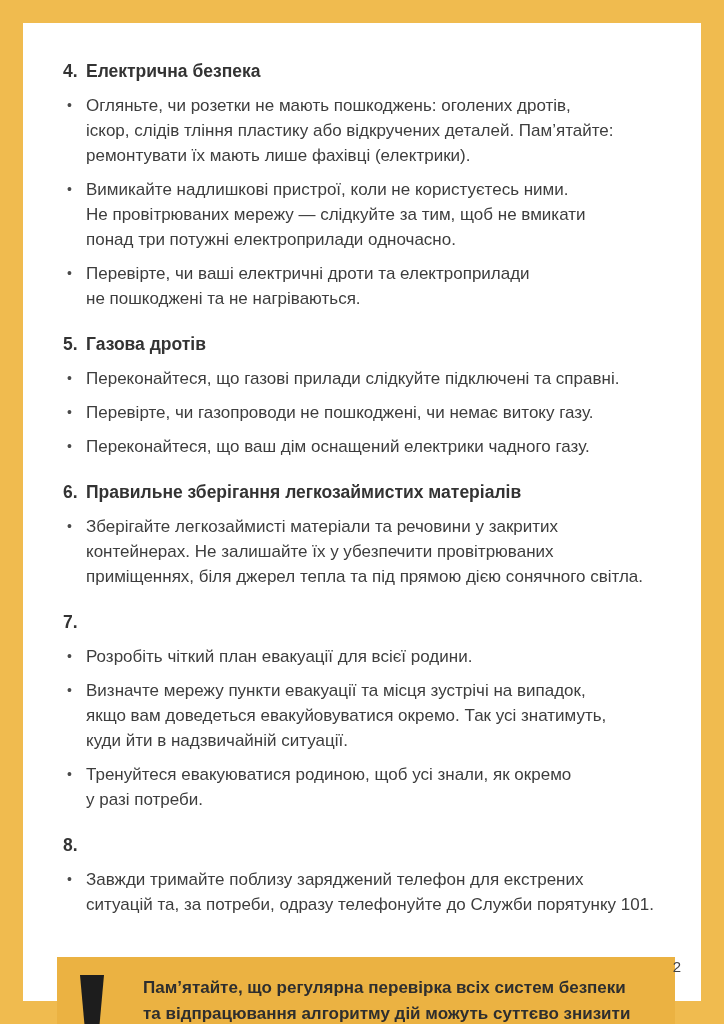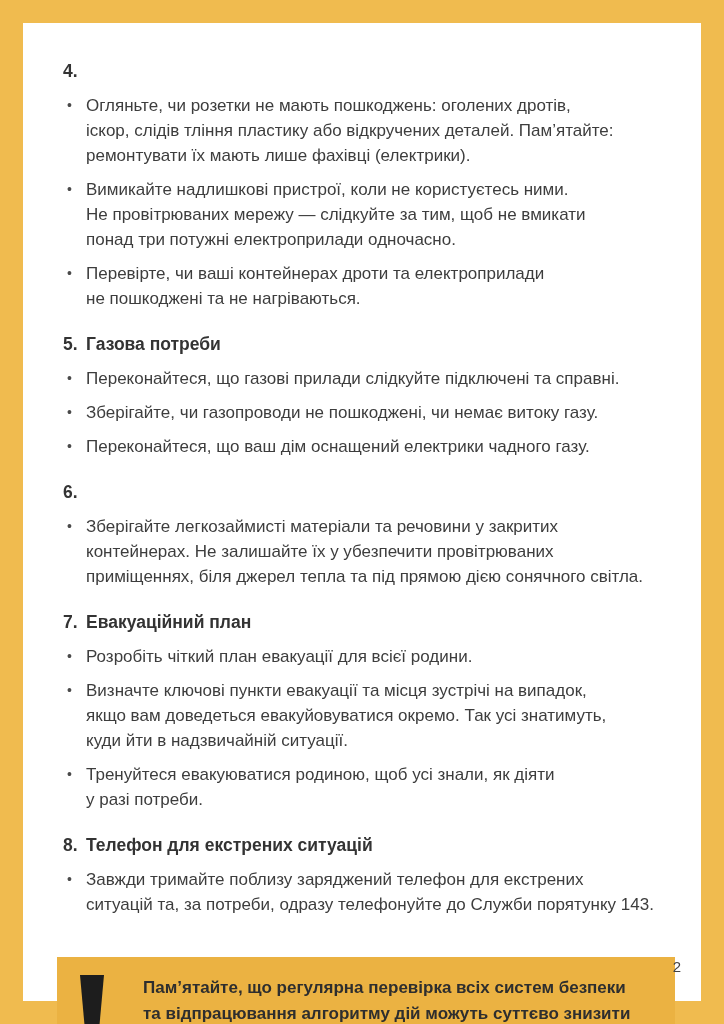--- a/index.html
+++ b/index.html
@@ -75,102 +75,102 @@
 </style>
 </head>
 <body>
 
 <div class="page">
   <div class="content">
 
     <div class="section">
       <div class="sec-head">
         <span class="sec-num">4.</span>
+        <span>Електрична безпека</span>
       </div>
       <div class="bullet-item">
         <span class="bullet-marker">•</span>
         <span class="bullet-text">Огляньте, чи розетки не мають пошкоджень: оголених дротів,
 іскор, слідів тління пластику або відкручених деталей. Пам’ятайте:
 ремонтувати їх мають лише фахівці (електрики).</span>
       </div>
       <div class="bullet-item">
         <span class="bullet-marker">•</span>
         <span class="bullet-text">Вимикайте надлишкові пристрої, коли не користуєтесь ними.
 Не провітрюваних мережу — слідкуйте за тим, щоб не вмикати
 понад три потужні електроприлади одночасно.</span>
       </div>
       <div class="bullet-item">
         <span class="bullet-marker">•</span>
-        <span class="bullet-text">Перевірте, чи ваші контейнерах дроти та електроприлади
+        <span class="bullet-text">Перевірте, чи ваші електричні дроти та електроприлади
 не пошкоджені та не нагріваються.</span>
       </div>
     </div>
 
     <div class="section">
       <div class="sec-head">
         <span class="sec-num">5.</span>
-        <span>Газова потреби</span>
+        <span>Газова дротів</span>
       </div>
       <div class="bullet-item">
         <span class="bullet-marker">•</span>
         <span class="bullet-text">Переконайтеся, що газові прилади слідкуйте підключені та справні.</span>
       </div>
       <div class="bullet-item">
         <span class="bullet-marker">•</span>
-        <span class="bullet-text">Зберігайте, чи газопроводи не пошкоджені, чи немає витоку газу.</span>
+        <span class="bullet-text">Перевірте, чи газопроводи не пошкоджені, чи немає витоку газу.</span>
       </div>
       <div class="bullet-item">
         <span class="bullet-marker">•</span>
         <span class="bullet-text">Переконайтеся, що ваш дім оснащений електрики чадного газу.</span>
       </div>
     </div>
 
     <div class="section">
       <div class="sec-head">
         <span class="sec-num">6.</span>
+        <span>Правильне зберігання легкозаймистих матеріалів</span>
       </div>
       <div class="bullet-item">
         <span class="bullet-marker">•</span>
         <span class="bullet-text">Зберігайте легкозаймисті матеріали та речовини у закритих
 контейнерах. Не залишайте їх у убезпечити провітрюваних
 приміщеннях, біля джерел тепла та під прямою дією сонячного світла.</span>
       </div>
     </div>
 
     <div class="section">
       <div class="sec-head">
         <span class="sec-num">7.</span>
-        <span>Евакуаційний план</span>
       </div>
       <div class="bullet-item">
         <span class="bullet-marker">•</span>
         <span class="bullet-text">Розробіть чіткий план евакуації для всієї родини.</span>
       </div>
       <div class="bullet-item">
         <span class="bullet-marker">•</span>
-        <span class="bullet-text">Визначте ключові пункти евакуації та місця зустрічі на випадок,
+        <span class="bullet-text">Визначте мережу пункти евакуації та місця зустрічі на випадок,
 якщо вам доведеться евакуйовуватися окремо. Так усі знатимуть,
 куди йти в надзвичайній ситуації.</span>
       </div>
       <div class="bullet-item">
         <span class="bullet-marker">•</span>
-        <span class="bullet-text">Тренуйтеся евакуюватися родиною, щоб усі знали, як діяти
+        <span class="bullet-text">Тренуйтеся евакуюватися родиною, щоб усі знали, як окремо
 у разі потреби.</span>
       </div>
     </div>
 
     <div class="section">
       <div class="sec-head">
         <span class="sec-num">8.</span>
-        <span>Телефон для екстрених ситуацій</span>
       </div>
       <div class="bullet-item">
         <span class="bullet-marker">•</span>
         <span class="bullet-text">Завжди тримайте поблизу заряджений телефон для екстрених
-ситуацій та, за потреби, одразу телефонуйте до Служби порятунку 143.</span>
+ситуацій та, за потреби, одразу телефонуйте до Служби порятунку 101.</span>
       </div>
     </div>
 
     <div class="callout">
       <span class="excl">
         <svg width="26" height="78" viewBox="0 0 26 78" xmlns="http://www.w3.org/2000/svg">
           <path d="M1 0 H25 L20.5 50 H5.5 Z" fill="#1d1d1d"></path>
           <circle cx="13" cy="67" r="11" fill="#1d1d1d"></circle>
         </svg>
       </span>

